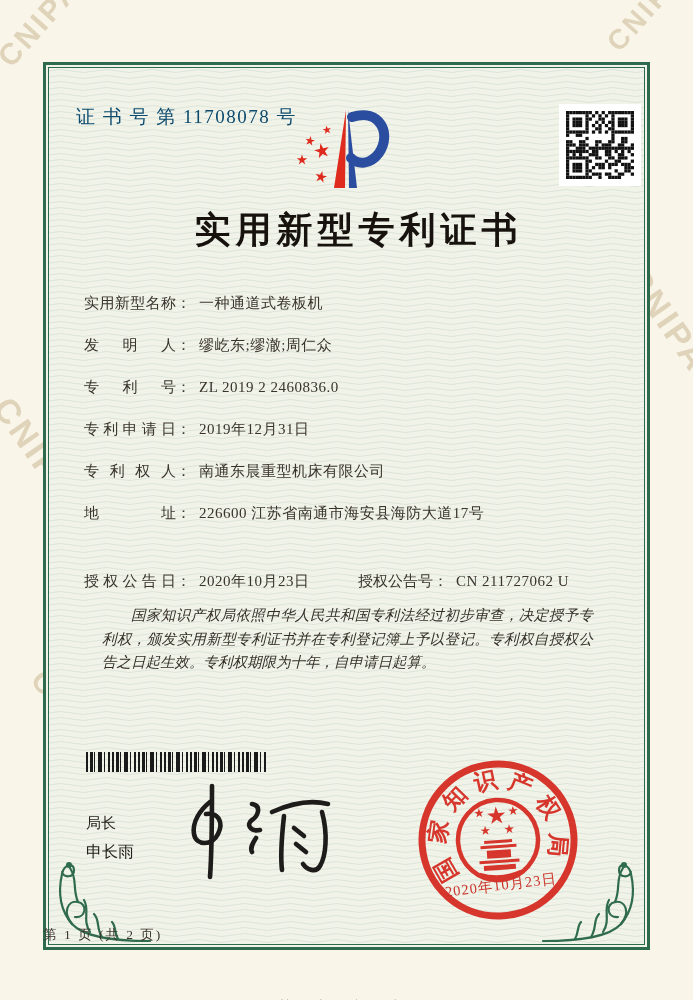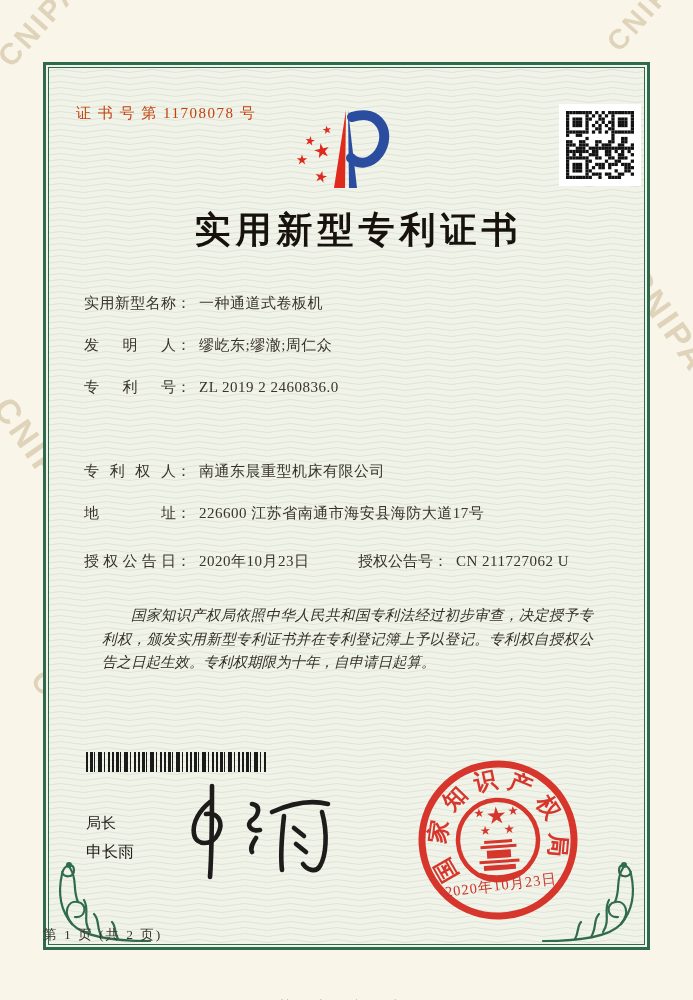--- a/index.html
+++ b/index.html
@@ -6,21 +6,21 @@
   .page{position:relative;width:693px;height:1000px;background:#faf5e9;overflow:hidden;
         font-family:"Liberation Serif","DejaVu Serif",serif;}
   
   .wm{position:absolute;font-family:"Liberation Sans","DejaVu Sans",sans-serif;
       font-weight:bold;color:rgba(186,164,121,0.42);letter-spacing:3px;user-select:none;}
   
   .frame{position:absolute;inset:62px 43px 50px 43px;border:3px solid #2e6a4d;background:#f1f3e9;}
   .frame-inner{position:absolute;inset:2px;border:1px solid #2e6a4d;}
   .waves{position:absolute;inset:0;width:100%;height:100%;opacity:.65;}
   
-  .cert-no{position:absolute;left:76px;top:104px;font-size:15px;letter-spacing:1.5px;color:#c2410c;}
+  .cert-no{position:absolute;left:76px;top:104px;font-size:19px;letter-spacing:1.5px;color:#0c4a6e;}
   .logo{position:absolute;left:288px;top:98px;}
   .qr-box{position:absolute;left:559px;top:104px;width:82px;height:82px;background:#fff;}
   .qr-box svg{position:absolute;left:7px;top:7px;}
   .title{position:absolute;left:0;top:206px;width:100%;text-align:center;font-size:36px;
          font-weight:bold;letter-spacing:5px;color:#17120d;margin-left:12px;}
   .field{position:absolute;left:84px;width:540px;font-size:15px;color:#39342c;white-space:nowrap;}
   .flabel{display:inline-block;width:92px;text-align:justify;text-align-last:justify;vertical-align:top;}
   .colon{margin-right:8px;}
   .fvalue{letter-spacing:.5px;}
   .pair2{position:absolute;left:274px;top:0;}
@@ -351,27 +351,30 @@
 
   <div class="field" style="top:294px;font-family:Liberation Mono, monospace;">
     <span class="flabel">实用新型名称</span><span class="colon">：</span><span class="fvalue">一种通道式卷板机</span>
   </div>
   <div class="field" style="top:336px;">
     <span class="flabel">发明人</span><span class="colon">：</span><span class="fvalue">缪屹东;缪澈;周仁众</span>
   </div>
   <div class="field" style="top:378px;">
     <span class="flabel">专利号</span><span class="colon">：</span><span class="fvalue">ZL 2019 2 2460836.0</span>
   </div>
+  <div class="field" style="top:420px;">
+    <span class="flabel">专利申请日</span><span class="colon">：</span><span class="fvalue">2019年12月31日</span>
+  </div>
   <div class="field" style="top:462px;">
     <span class="flabel">专利权人</span><span class="colon">：</span><span class="fvalue">南通东晨重型机床有限公司</span>
   </div>
   <div class="field" style="top:504px;">
     <span class="flabel">地址</span><span class="colon">：</span><span class="fvalue">226600 江苏省南通市海安县海防大道17号</span>
   </div>
-  <div class="field" style="top:552px;">
+  <div class="field" style="top:572px;">
     <span class="flabel">授权公告日</span><span class="colon">：</span><span class="fvalue">2020年10月23日</span>
     <span class="pair2">
       <span>授权公告号</span><span class="colon">：</span><span class="fvalue">CN 211727062 U</span>
     </span>
   </div>
 
   <div class="body-text">
     <p>国家知识产权局依照中华人民共和国专利法经过初步审查，决定授予专利权，颁发实用新型专利证书并在专利登记簿上予以登记。专利权自授权公告之日起生效。专利权期限为十年，自申请日起算。</p>
   </div>
 

